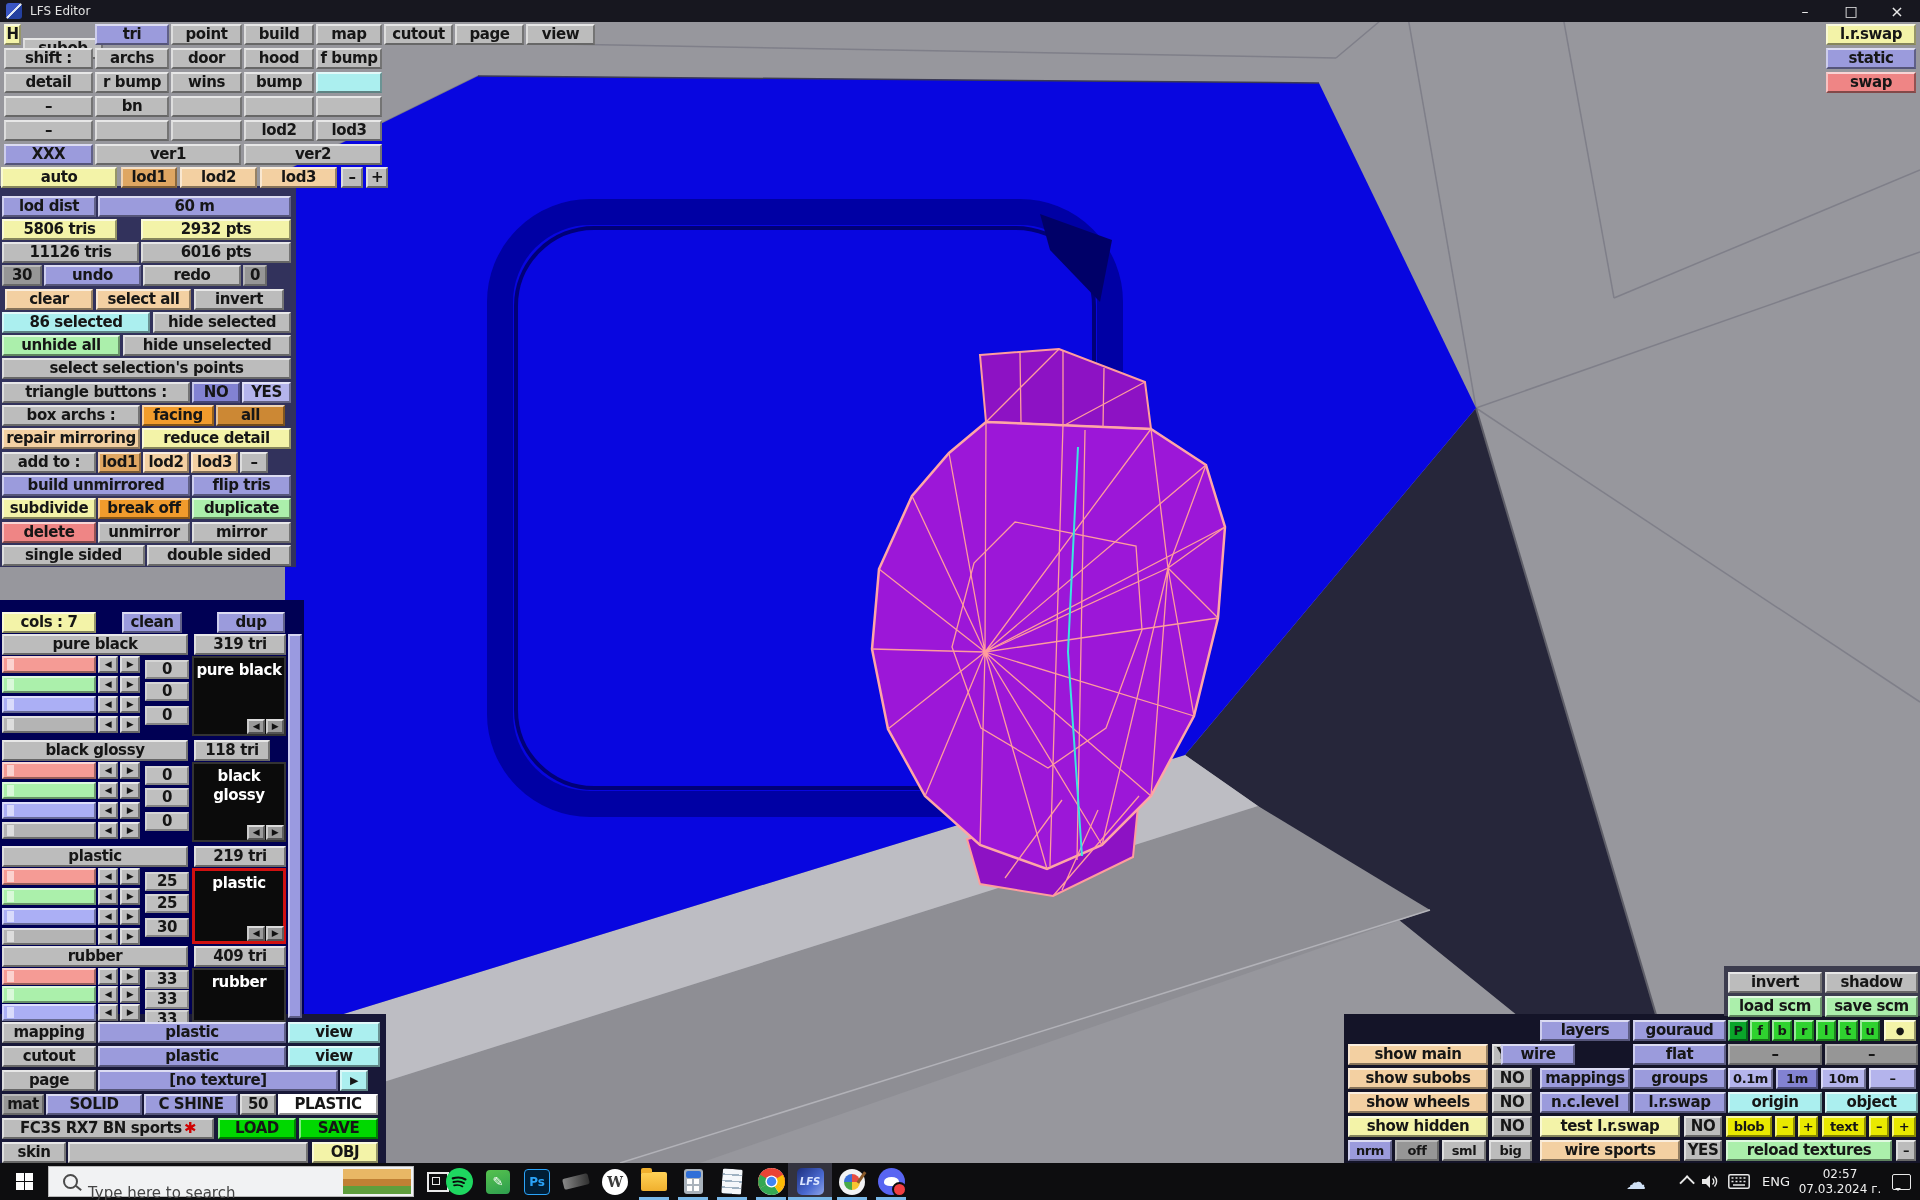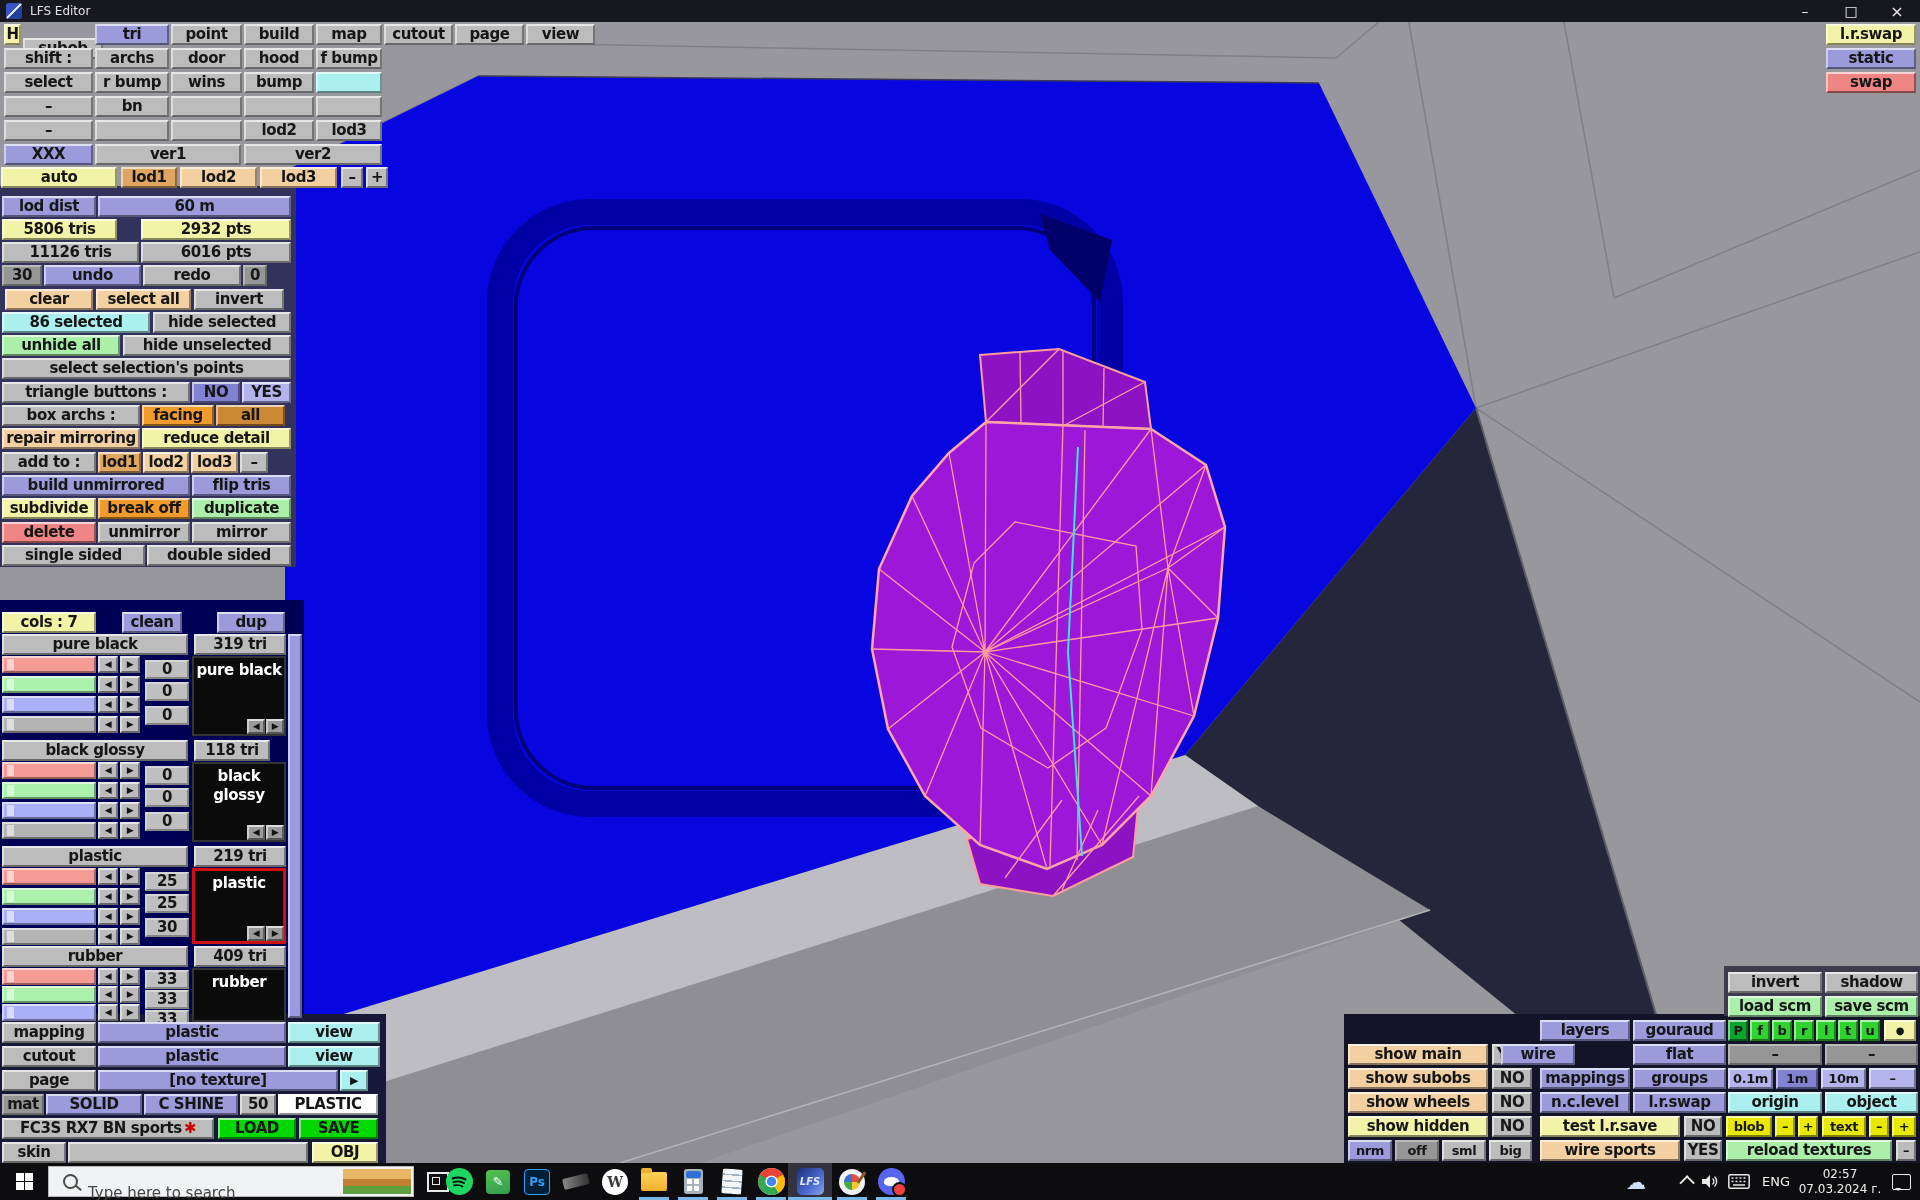--- a/index.html
+++ b/index.html
@@ -169,21 +169,21 @@
   <div class="b g" style="left:384px;top:24px;width:69px">cutout</div>
   <div class="b g" style="left:455px;top:24px;width:69px">page</div>
   <div class="b g" style="left:526px;top:24px;width:69px">view</div>
 
   <div class="b g" style="left:4px;top:48px;width:89px">shift :</div>
   <div class="b g" style="left:95px;top:48px;width:74px">archs</div>
   <div class="b g" style="left:171px;top:48px;width:71px">door</div>
   <div class="b g" style="left:244px;top:48px;width:70px">hood</div>
   <div class="b g" style="left:316px;top:48px;width:66px">f bump</div>
 
-  <div class="b g" style="left:4px;top:72px;width:89px">select</div>
+  <div class="b g" style="left:4px;top:72px;width:89px">detail</div>
   <div class="b g" style="left:95px;top:72px;width:74px">r bump</div>
   <div class="b g" style="left:171px;top:72px;width:71px">wins</div>
   <div class="b g" style="left:244px;top:72px;width:70px">bump</div>
   <div class="b c" style="left:316px;top:72px;width:66px"></div>
 
   <div class="b g" style="left:4px;top:96px;width:89px">–</div>
   <div class="b g" style="left:95px;top:96px;width:74px">bn</div>
   <div class="b g" style="left:171px;top:96px;width:71px"></div>
   <div class="b g" style="left:244px;top:96px;width:70px"></div>
   <div class="b g" style="left:316px;top:96px;width:66px"></div>
@@ -393,21 +393,21 @@
 
   <div class="b tn" style="left:1348px;top:1092px;width:140px">show wheels</div>
   <div class="b g" style="left:1492px;top:1092px;width:40px">NO</div>
   <div class="b pu" style="left:1540px;top:1092px;width:90px">n.c.level</div>
   <div class="b pu" style="left:1633px;top:1092px;width:93px">l.r.swap</div>
   <div class="b c" style="left:1728px;top:1092px;width:94px">origin</div>
   <div class="b c" style="left:1825px;top:1092px;width:93px">object</div>
 
   <div class="b y" style="left:1348px;top:1116px;width:140px">show hidden</div>
   <div class="b g" style="left:1492px;top:1116px;width:40px">NO</div>
-  <div class="b y" style="left:1540px;top:1116px;width:140px">test l.r.save</div>
+  <div class="b y" style="left:1540px;top:1116px;width:140px">test l.r.swap</div>
   <div class="b g" style="left:1684px;top:1116px;width:38px">NO</div>
   <div class="b yB sm" style="left:1726px;top:1116px;width:46px">blob</div>
   <div class="b yB sm" style="left:1775px;top:1116px;width:20px">–</div>
   <div class="b yB sm" style="left:1798px;top:1116px;width:20px">+</div>
   <div class="b yB sm" style="left:1822px;top:1116px;width:44px">text</div>
   <div class="b yB sm" style="left:1869px;top:1116px;width:20px">–</div>
   <div class="b yB sm" style="left:1892px;top:1116px;width:24px">+</div>
 
   <div class="b pu sm" style="left:1348px;top:1140px;width:44px">nrm</div>
   <div class="b g2 flat sm" style="left:1395px;top:1140px;width:44px">off</div>

